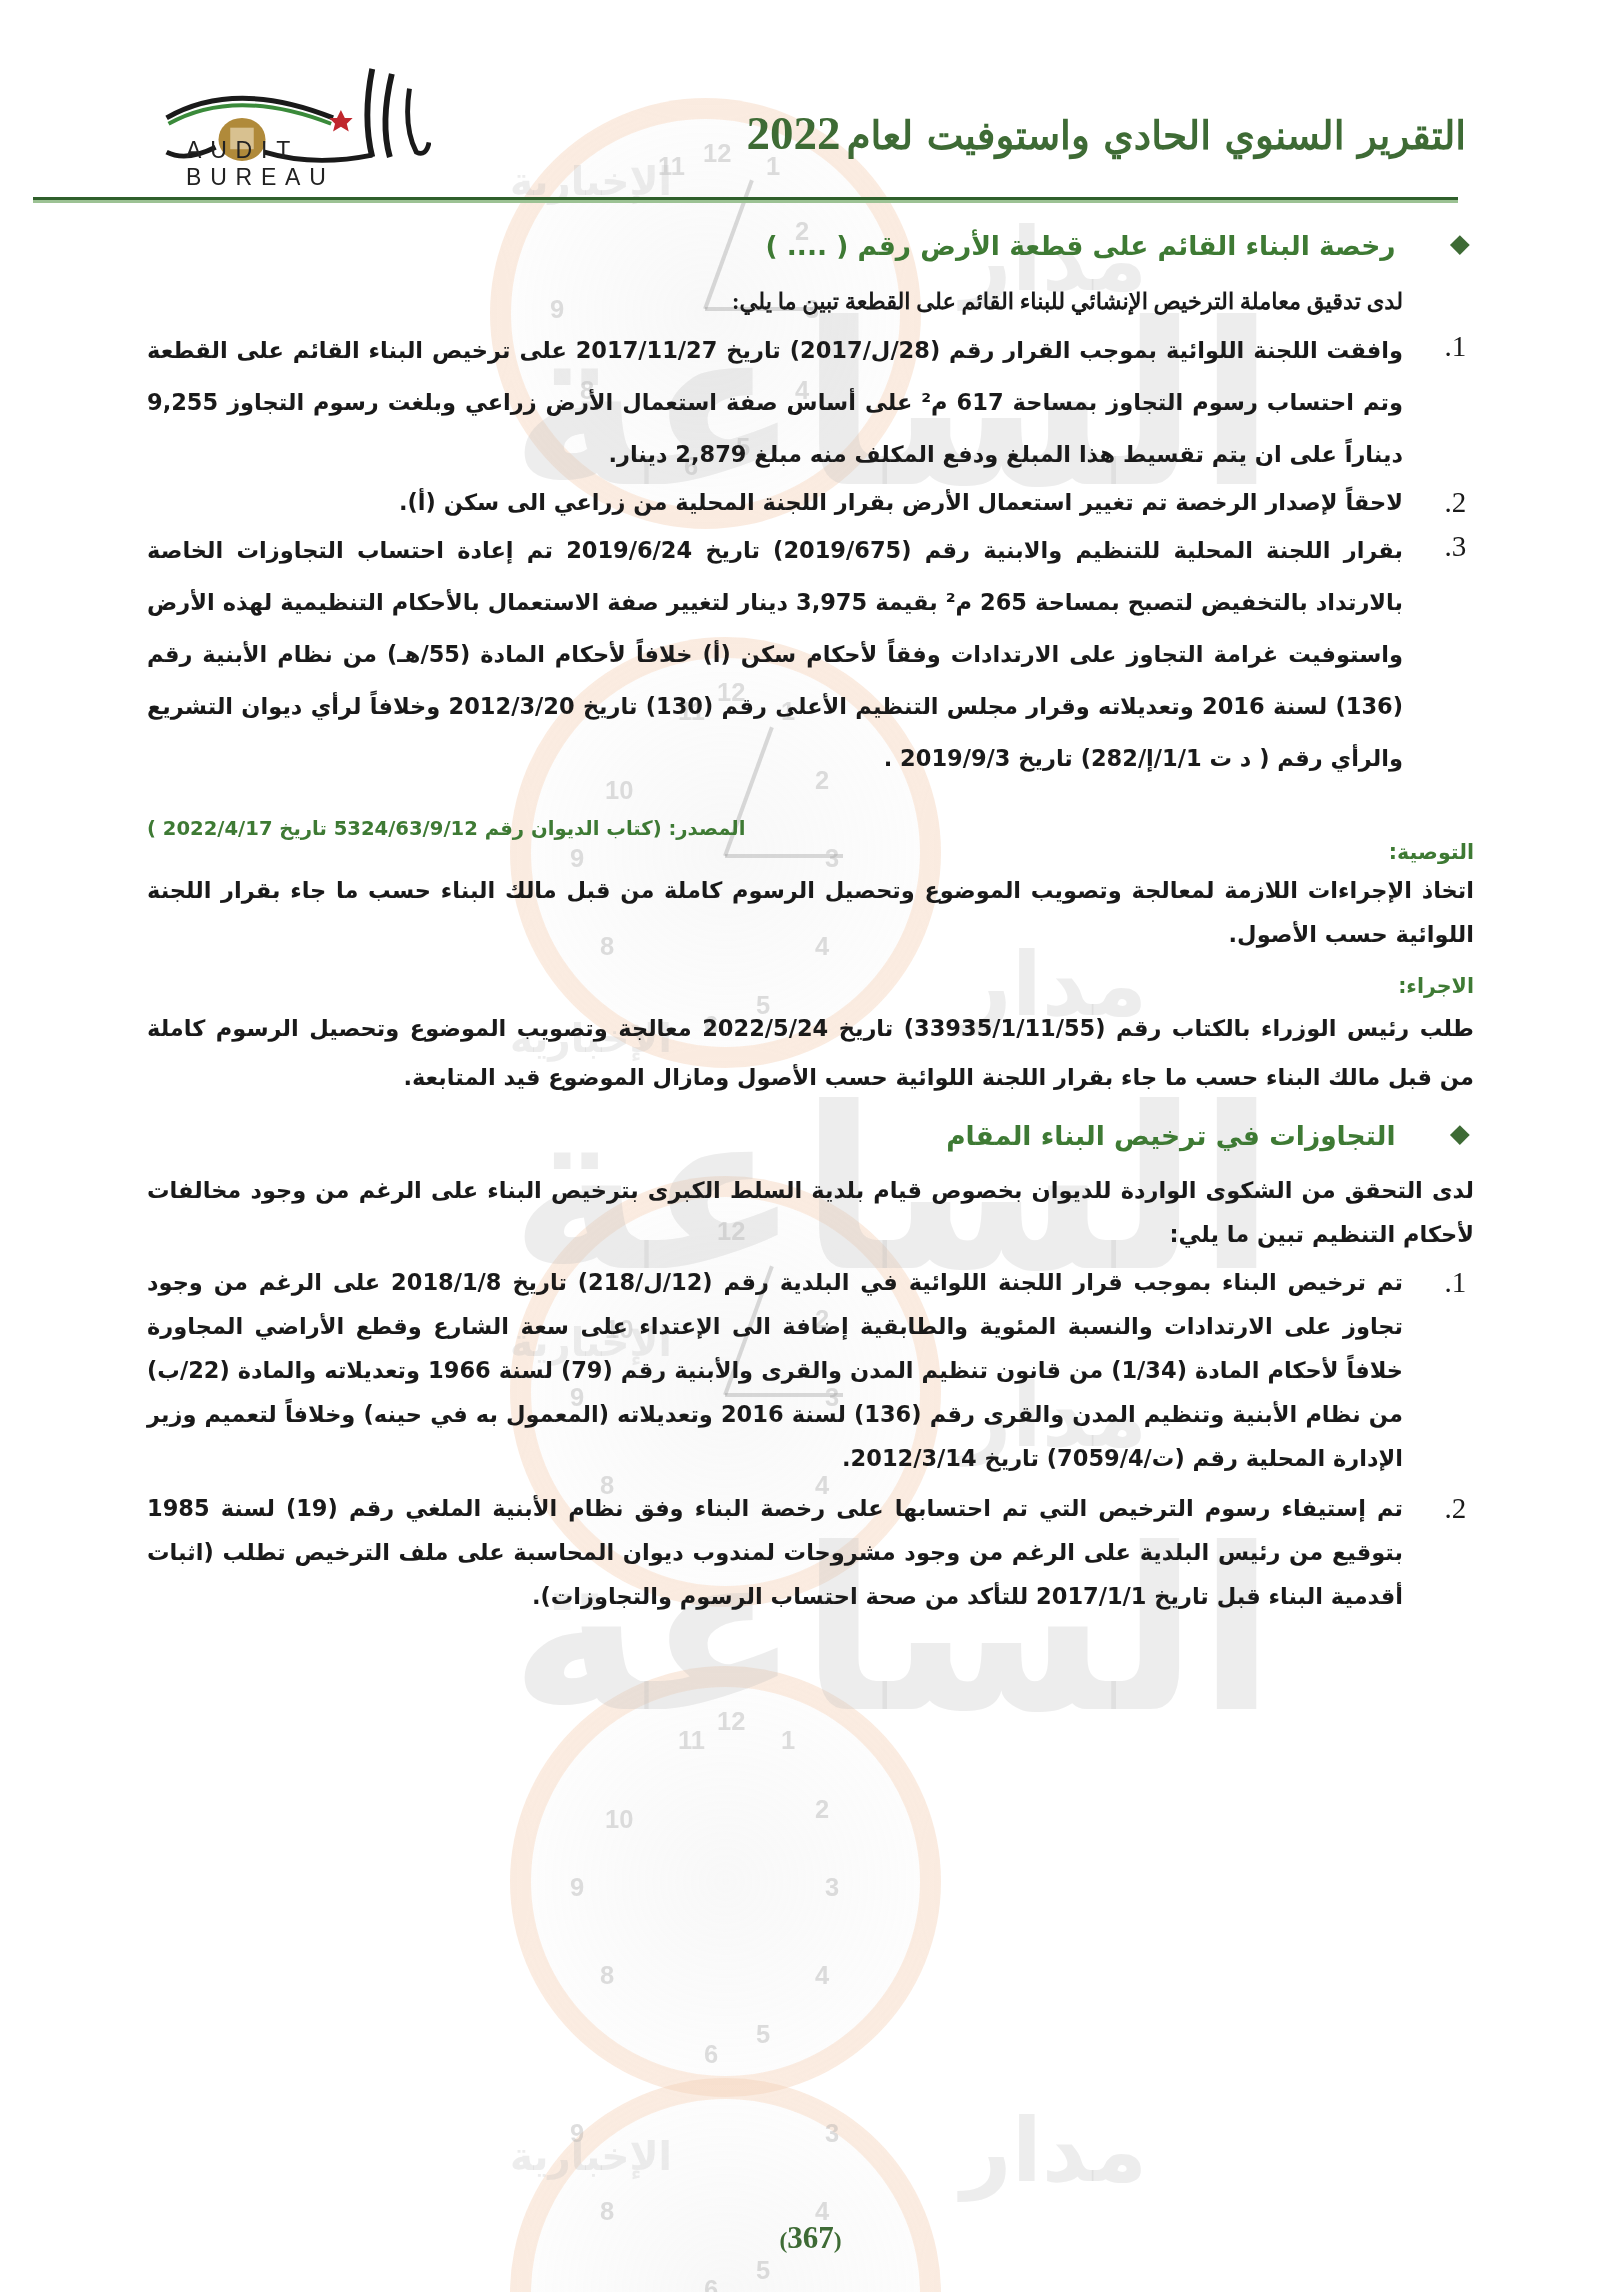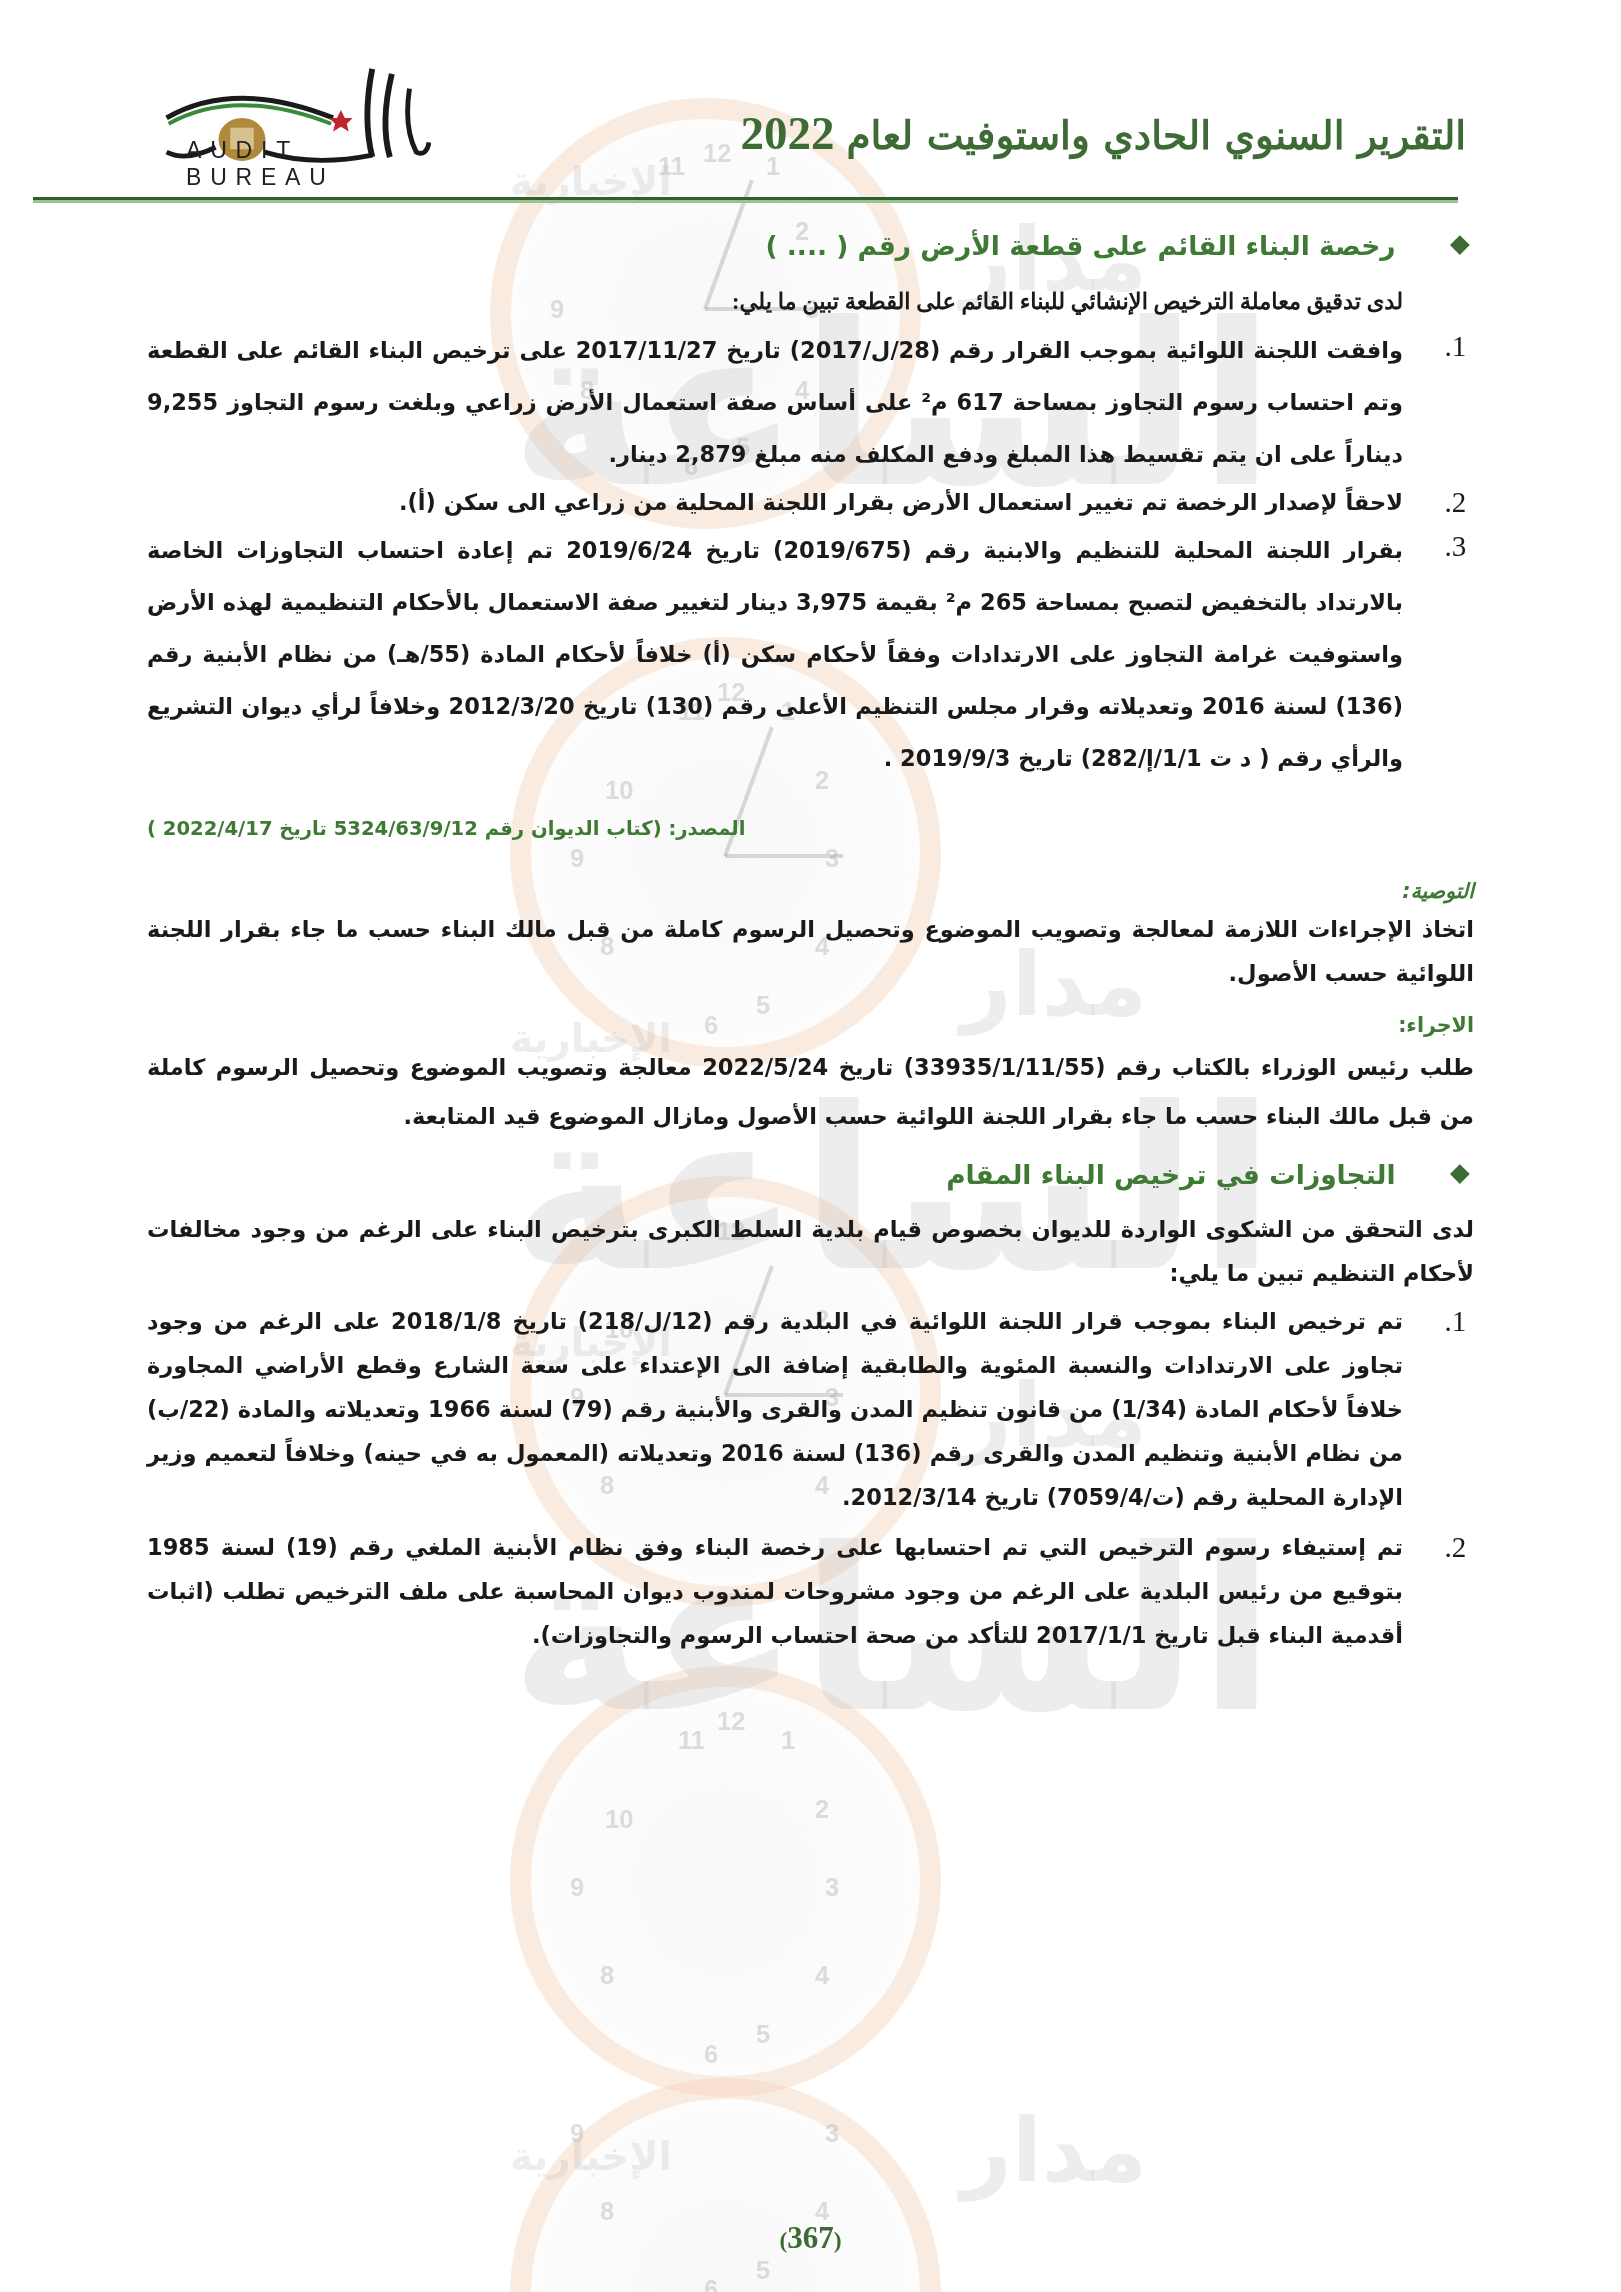--- a/index.html
+++ b/index.html
@@ -69,21 +69,21 @@
       color: #3e6b35;
       direction: rtl;
       white-space: nowrap;
       letter-spacing: -0.5px;
     }
     .header-title .year {
       font-family: "Liberation Serif", serif;
       font-size: 47px;
       font-weight: bold;
       color: #3e6b35;
-      margin-right: 12px;
+      margin-right: 6px;
     }
     .logo {
       position: absolute;
       left: 0;
       top: 9.8px;
       width: 284px;
       height: 132px;
     }
     .logo-caption {
       position: absolute;
@@ -337,21 +337,21 @@
       <span class="item-num">2.</span>
       <span class="item-text">لاحقاً لإصدار الرخصة تم تغيير استعمال الأرض بقرار اللجنة المحلية من زراعي الى سكن (أ).</span>
     </div>
     <div class="numbered-item">
       <span class="item-num">3.</span>
       <span class="item-text loose">بقرار اللجنة المحلية للتنظيم والابنية رقم (2019/675) تاريخ 2019/6/24 تم إعادة احتساب التجاوزات الخاصة بالارتداد بالتخفيض لتصبح بمساحة 265 م² بقيمة 3,975 دينار لتغيير صفة الاستعمال بالأحكام التنظيمية لهذه الأرض واستوفيت غرامة التجاوز على الارتدادات وفقاً لأحكام سكن (أ) خلافاً لأحكام المادة (55/هـ) من نظام الأبنية رقم (136) لسنة 2016 وتعديلاته وقرار مجلس التنظيم الأعلى رقم (130) تاريخ 2012/3/20 وخلافاً لرأي ديوان التشريع والرأي رقم ( د ت 1/1/إ/282) تاريخ 2019/9/3 .</span>
     </div>
 
     <p class="source-line" style="margin-top:33px; margin-bottom:0;">المصدر: (كتاب الديوان رقم 5324/63/9/12 تاريخ 2022/4/17 )</p>
 
-    <p class="sub-label" style="margin-top:39px;font-style:italic;">التوصية:</p>
+    <p class="sub-label" style="">التوصية:</p>
     <p class="para" style="margin-top:3.9px;">اتخاذ الإجراءات اللازمة لمعالجة وتصويب الموضوع وتحصيل الرسوم كاملة من قبل مالك البناء حسب ما جاء بقرار اللجنة اللوائية حسب الأصول.</p>
 
     <p class="sub-label" style="margin-top:17.6px;">الاجراء:</p>
     <p class="para" style="margin-top:5.9px; line-height:49px;">طلب رئيس الوزراء بالكتاب رقم (33935/1/11/55) تاريخ 2022/5/24 معالجة وتصويب الموضوع وتحصيل الرسوم كاملة من قبل مالك البناء حسب ما جاء بقرار اللجنة اللوائية حسب الأصول ومازال الموضوع قيد المتابعة.</p>
   </section>
 
   <section style="margin-top:13.7px;">
     <h2 class="section-heading" style="height:39px;">
       <span class="bullet-diamond"></span>
       <span>التجاوزات في ترخيص البناء المقام</span>

